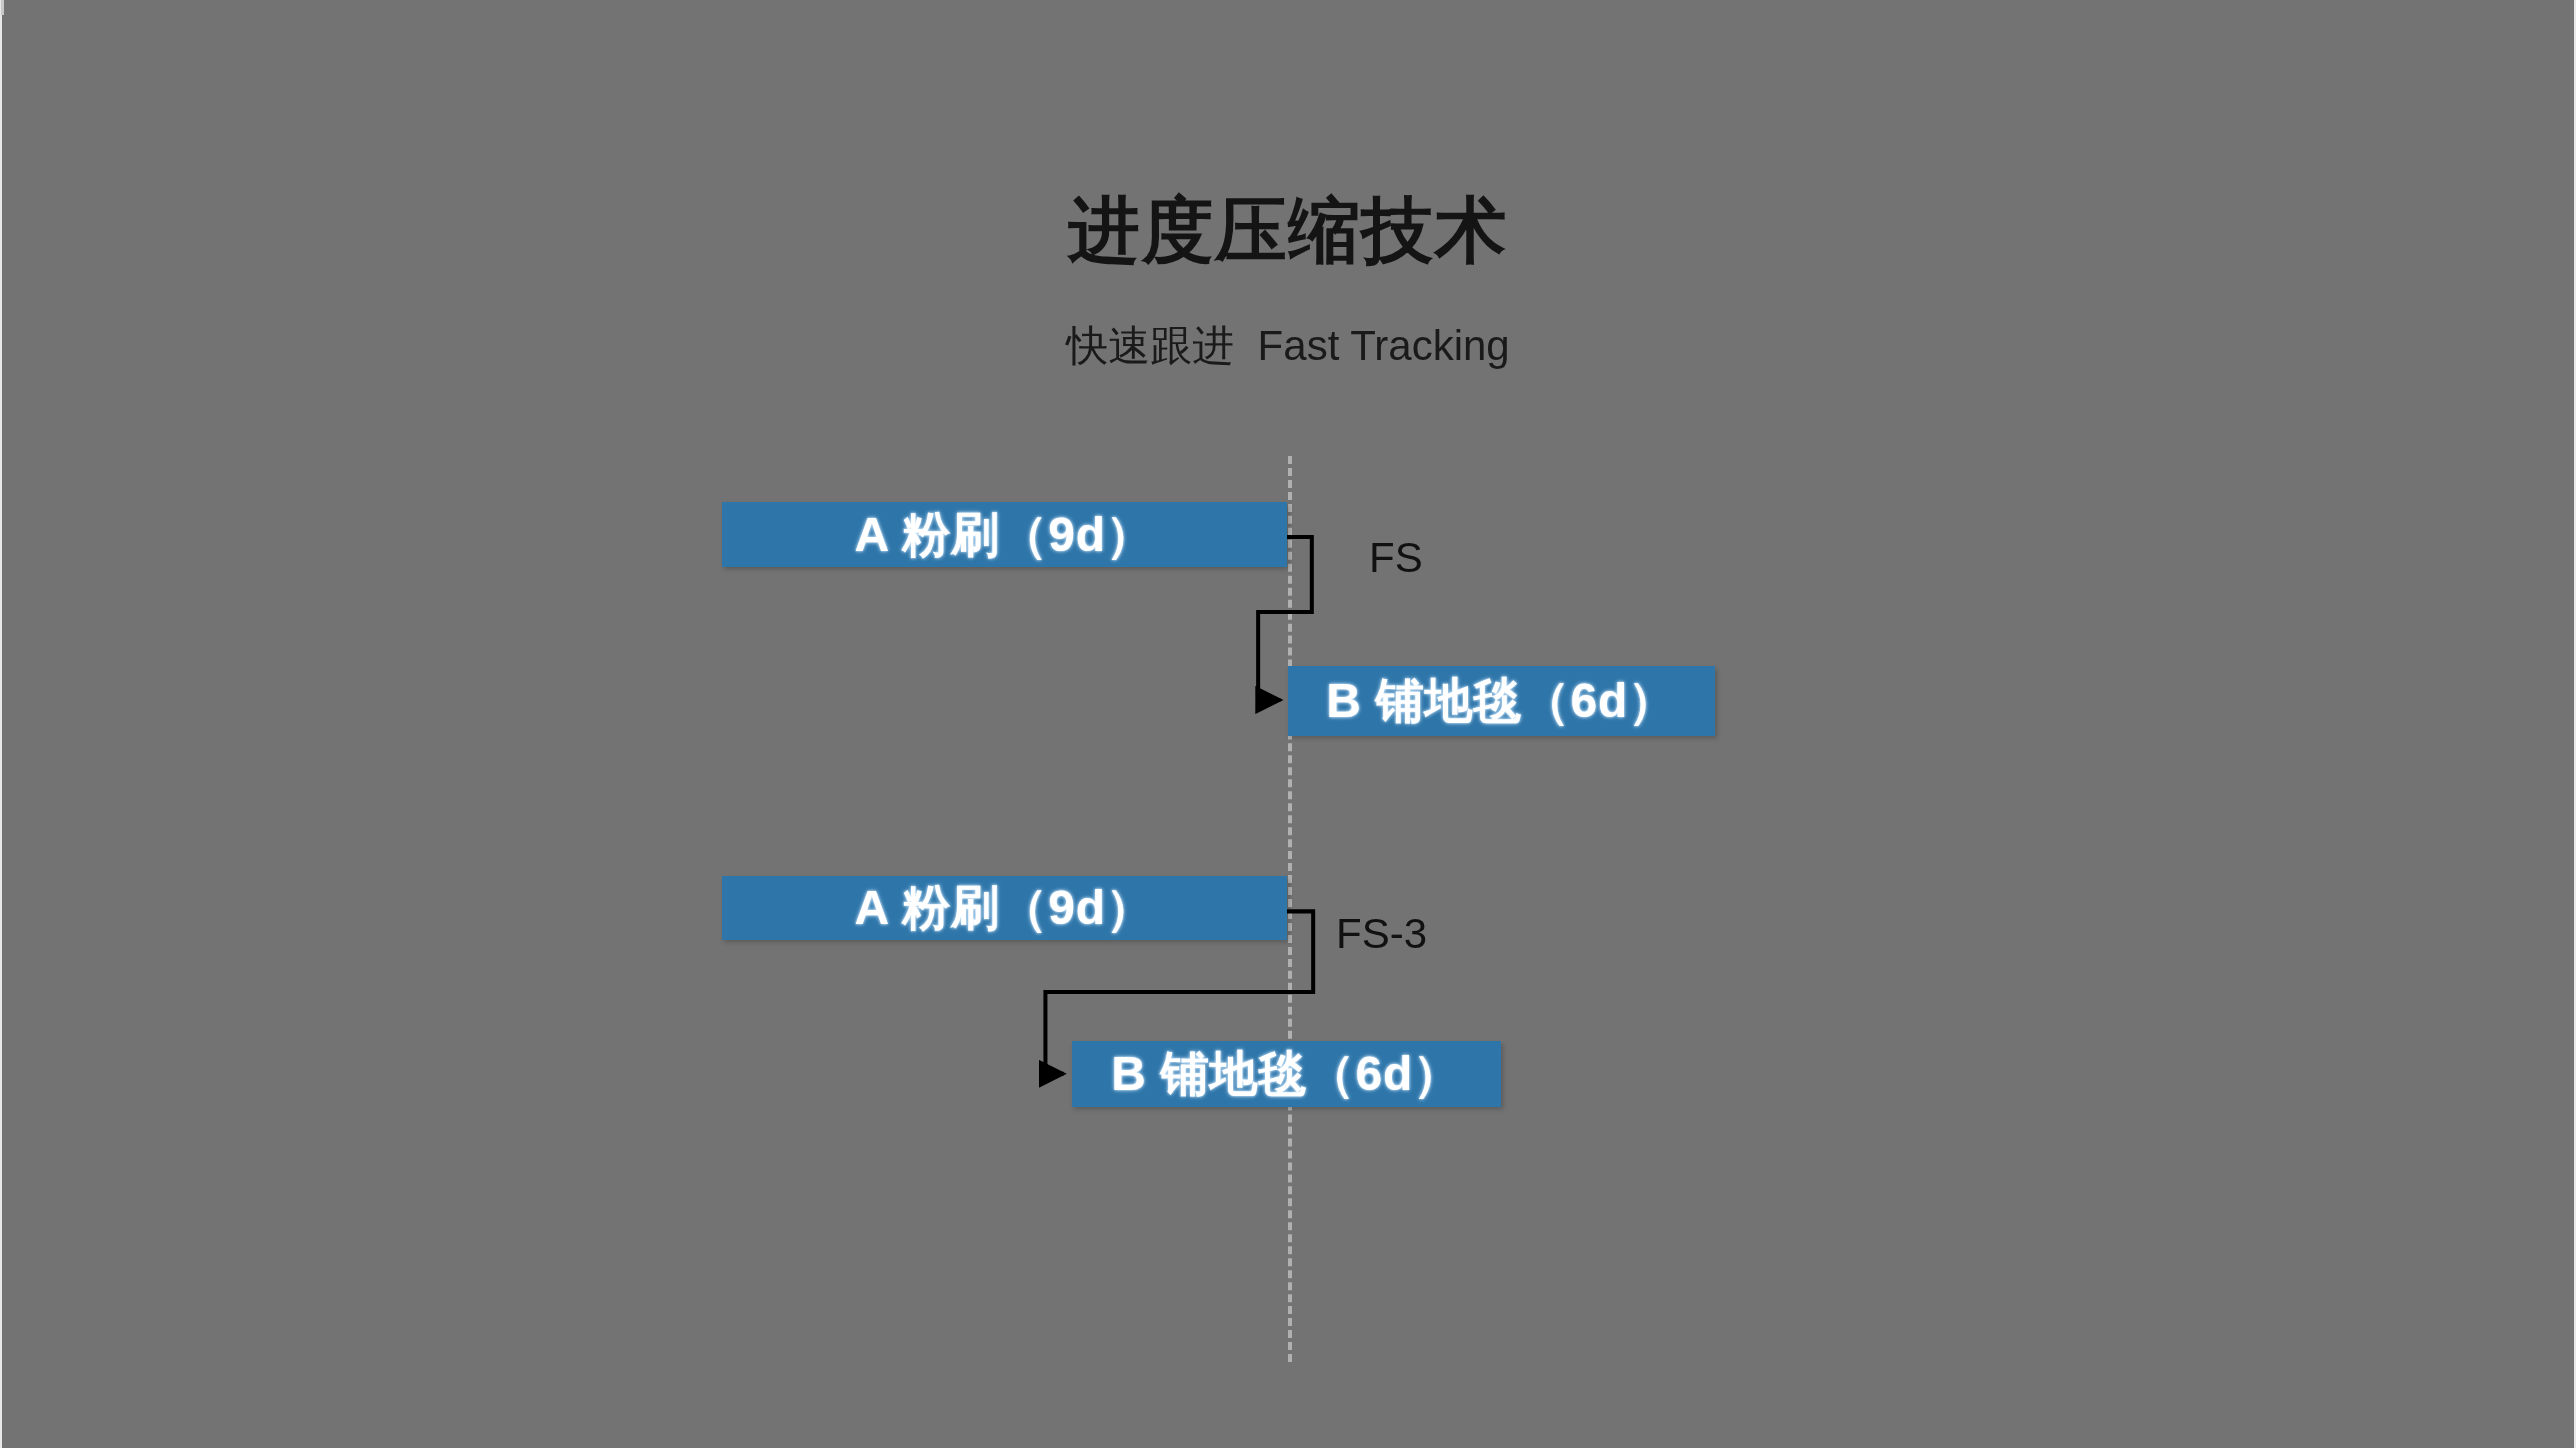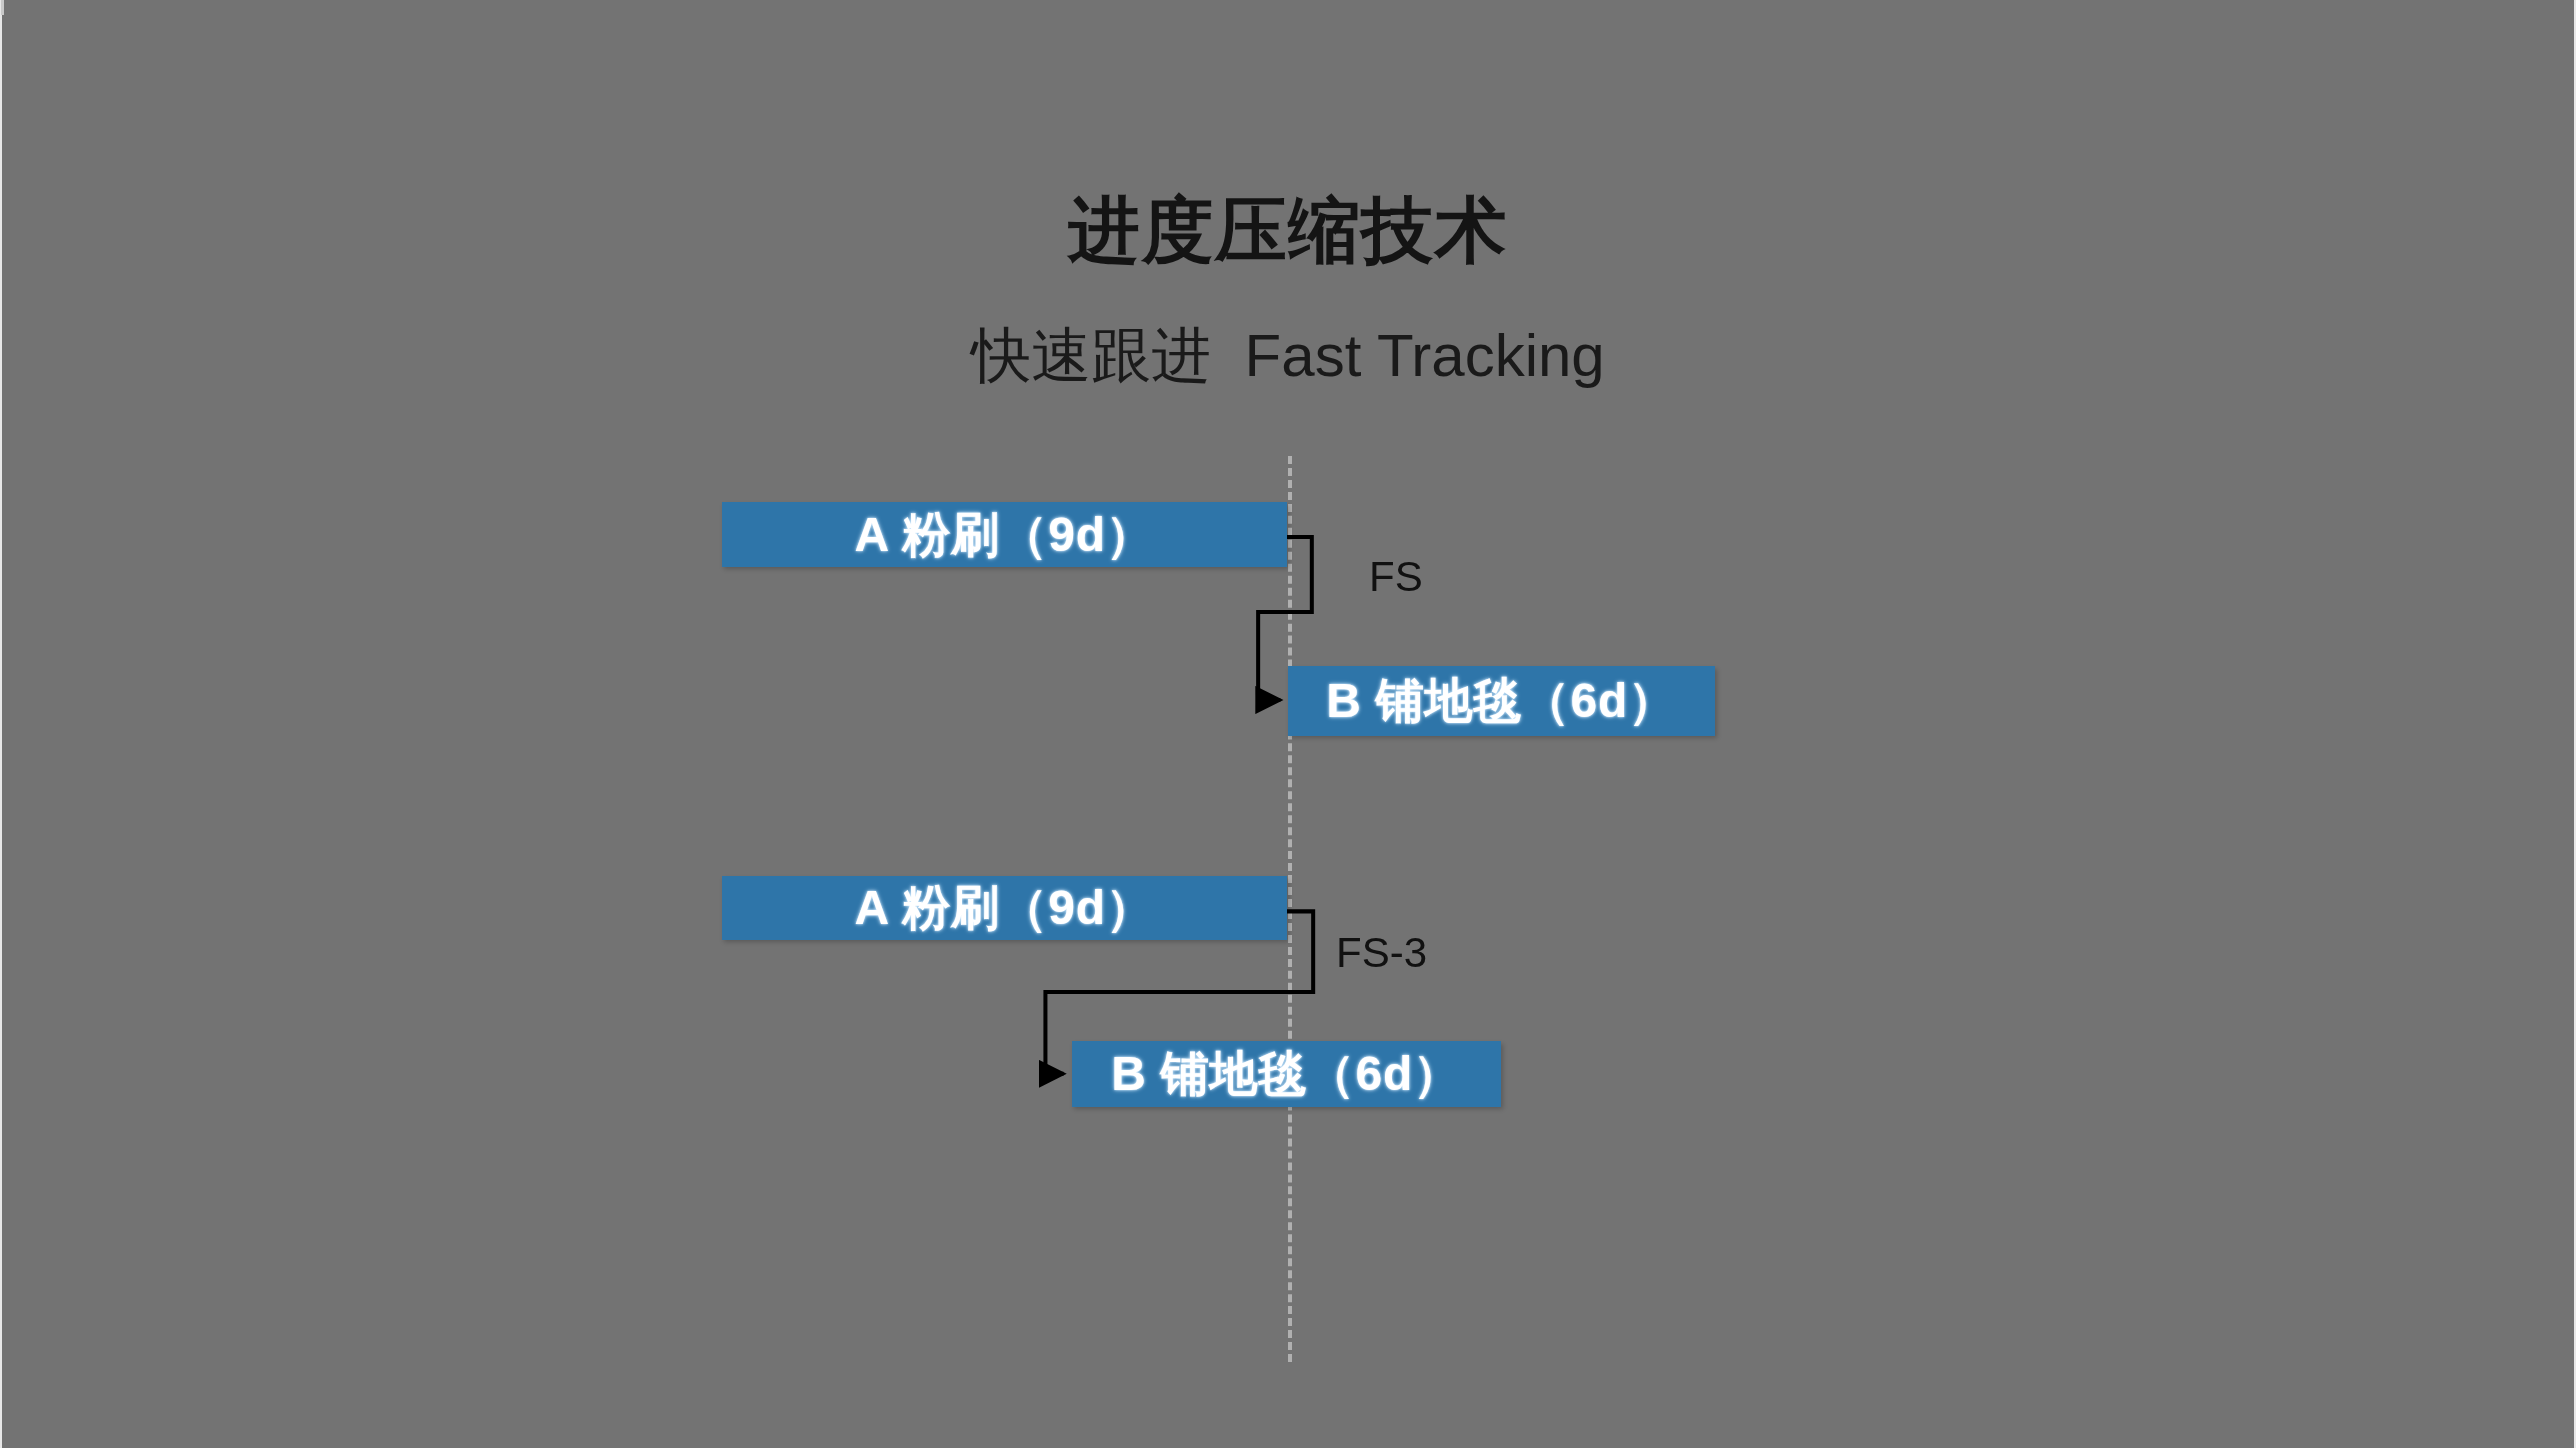--- a/index.html
+++ b/index.html
@@ -47,21 +47,21 @@
     color: #141414;
     letter-spacing: 1.3px;
     line-height: 1.1;
   }
   .subtitle {
     position: absolute;
     left: 0;
     top: 323px;
     width: 2576px;
     text-align: center;
-    font-size: 60px;
+    font-size: 42px;
     font-weight: 400;
     color: #1a1a1a;
     line-height: 1.1;
     white-space: pre;
   }
 
   
   .milestone-line {
     position: absolute;
     width: 0;
@@ -98,21 +98,20 @@
   }
 
   
   .rel-label {
     position: absolute;
     font-size: 42px;
     font-weight: 400;
     color: #111111;
     white-space: pre;
     line-height: 1;
-    margin-top: 19px;
   }
 </style>
 </head>
 <body>
 
 <div id="stage">
 
   <div class="frame-edge left">
     <div class="frame-tick"></div>
   </div>

